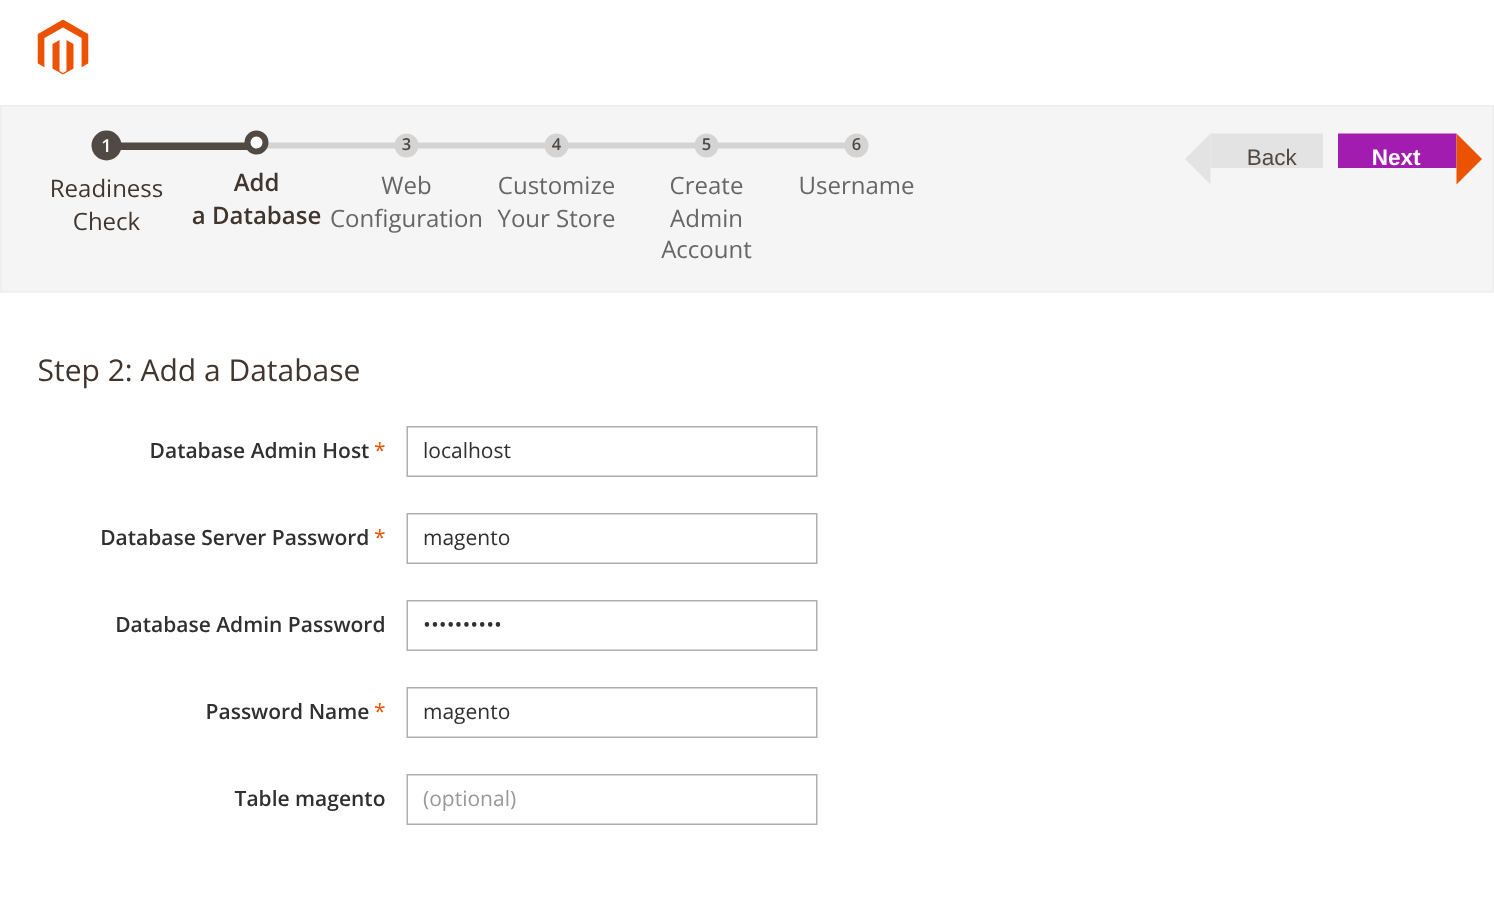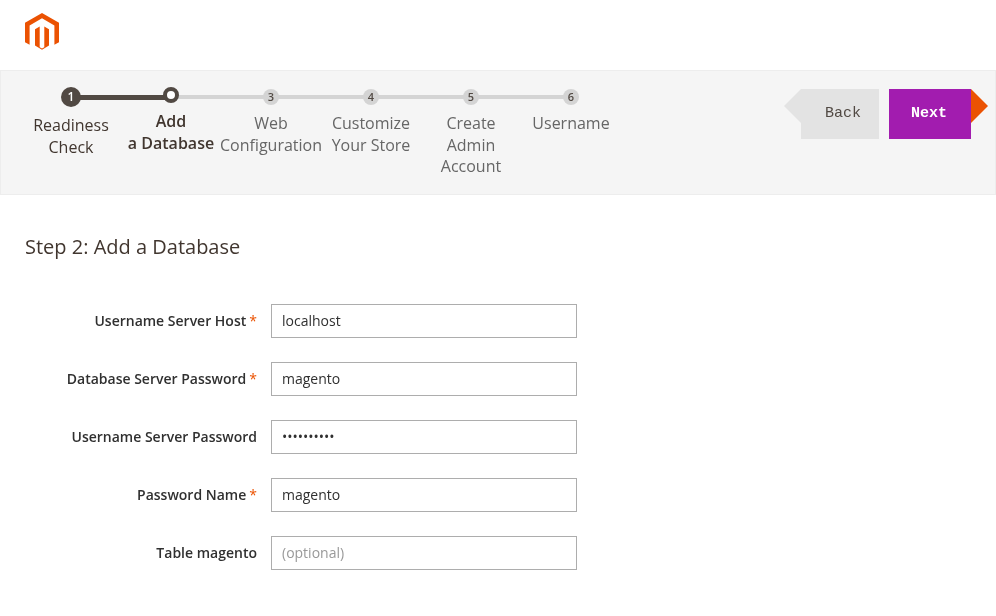--- a/index.html
+++ b/index.html
@@ -91,30 +91,29 @@
     .step.active .step-label { font-weight: 600; }
     .nav-buttons {
       display: flex;
       align-items: center;
       gap: 10px;
       position: absolute;
       right: 24px;
       top: 18px;
     }
     .btn-back, .btn-next {
-      height: 50px;
+      height: 23px;
       line-height: 34px;
       font-size: 15px;
       border: none;
       cursor: pointer;
       position: relative;
       padding: 0 18px 0 24px;
       background: #e3e3e3;
       color: #514943;
-      font-family: Liberation Mono, monospace;
     }
     .btn-back::before {
       content: "";
       position: absolute;
       left: -17px; top: 0;
       border-top: 17px solid transparent;
       border-bottom: 17px solid transparent;
       border-right: 17px solid #e3e3e3;
     }
     .btn-next {
@@ -131,42 +130,42 @@
       border-bottom: 17px solid transparent;
       border-left: 17px solid #eb5202;
     }
     .content {
       padding: 38px 0 0 25px;
     }
     .page-title {
       font-size: 20px;
       font-weight: 400;
       color: #41362f;
-      margin-bottom: 44px;
+      margin-bottom: 24px;
     }
     .form-row {
       display: flex;
       align-items: center;
       margin-bottom: 24px;
     }
     .form-label {
       width: 246px;
       text-align: right;
       padding-right: 14px;
       font-size: 14px;
       font-weight: 600;
       color: #303030;
     }
     .req {
       color: #eb5202;
       margin-left: 3px;
       font-weight: 400;
     }
     .form-input {
-      width: 306px;
+      width: 274px;
       height: 34px;
       border: 1px solid #adadad;
       padding: 0 10px;
       font-size: 14px;
       color: #303030;
       font-family: inherit;
     }
     .form-input::placeholder { color: #999; }
   </style>
 </head>
@@ -219,35 +218,35 @@
       <button class="btn-back">Back</button>
       <button class="btn-next">Next</button>
     </div>
   </div>
 
   <div class="content">
     <h1 class="page-title">Step 2: Add a Database</h1>
 
     <div class="form-row">
       <label class="form-label">
-        <span>Username Server Host</span><span class="req">*</span>
+        <span>Database Admin Host</span><span class="req">*</span>
       </label>
       <input type="text" class="form-input" value="localhost" style="">
     </div>
 
     <div class="form-row">
       <label class="form-label">
         <span>Database Server Password</span><span class="req">*</span>
       </label>
       <input type="text" class="form-input" value="magento" style="">
     </div>
 
     <div class="form-row">
       <label class="form-label">
-        <span>Username Server Password</span>
+        <span>Database Admin Password</span>
       </label>
       <input type="text" class="form-input" value="••••••••••" style="">
     </div>
 
     <div class="form-row">
       <label class="form-label">
         <span>Password Name</span><span class="req">*</span>
       </label>
       <input type="text" class="form-input" value="magento" style="">
     </div>

